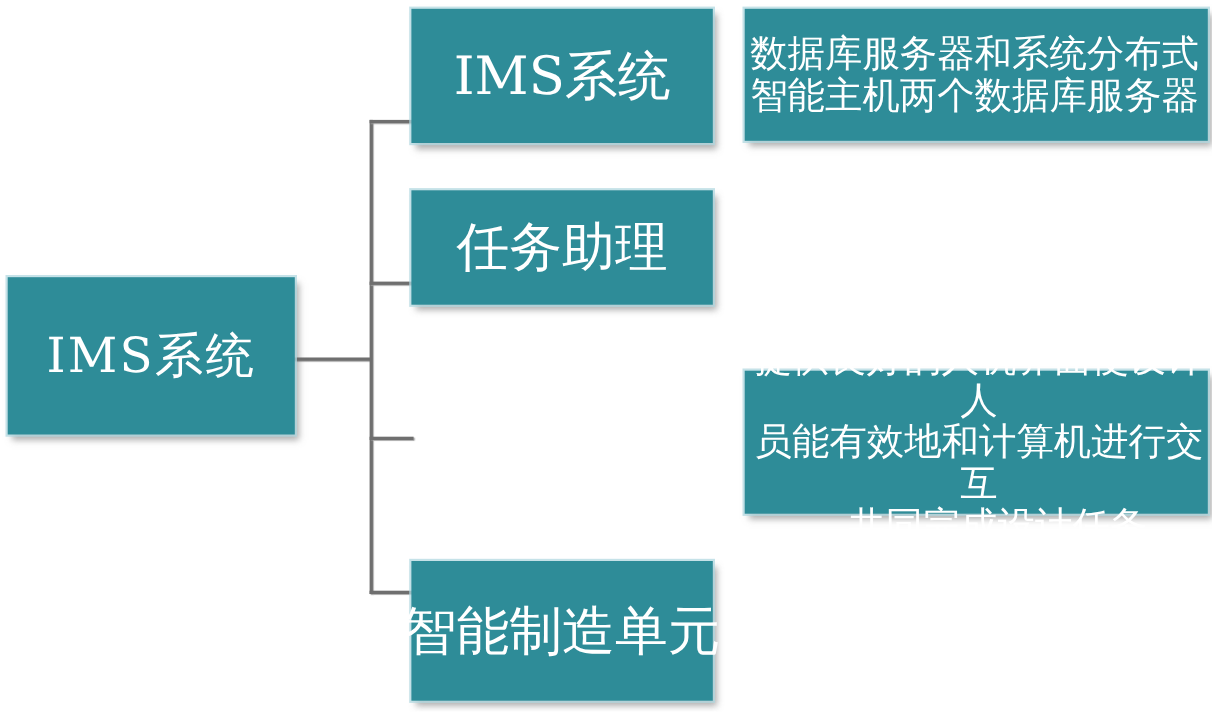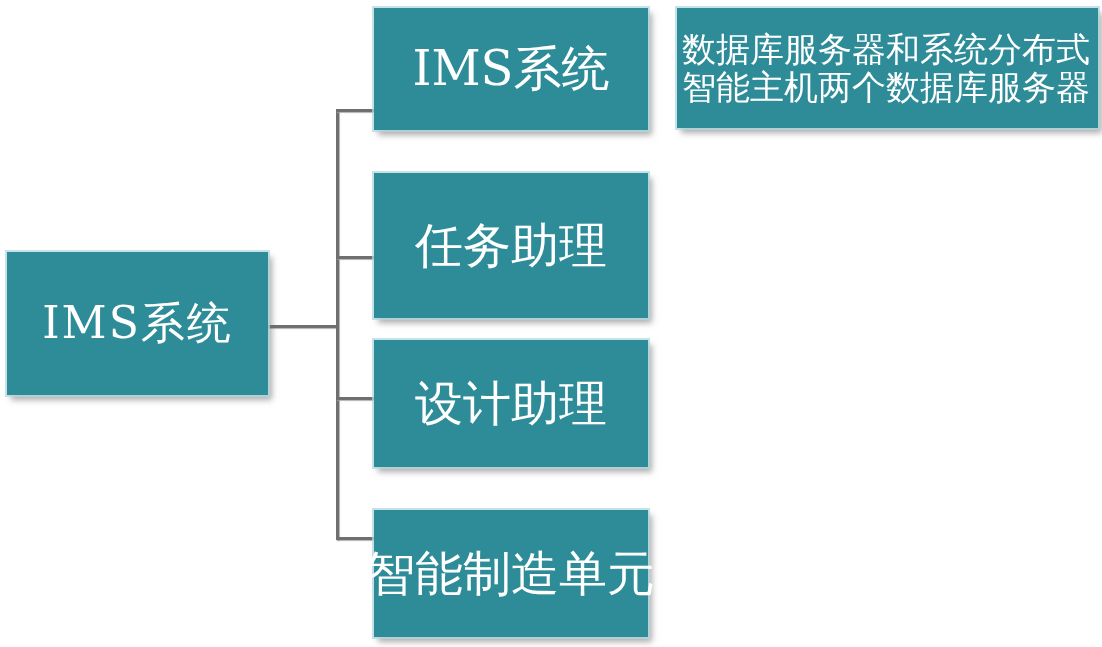--- a/index.html
+++ b/index.html
@@ -56,21 +56,21 @@
   .desc-text {
     white-space: pre-line;
     text-align: center;
   }
   .connector {
     position: absolute;
     background: #6F6F6F;
     box-shadow: 1px 1px 1px rgba(160,160,160,0.8);
   }
   .pos-t0 { top: 8px;   height: 122px; }
-  .pos-t1 { top: 173px; height: 145px; font-family: Liberation Serif, serif; }
+  .pos-t1 { top: 173px; height: 104px; font-family: Liberation Serif, serif; }
   .pos-t2 { top: 340px; height: 127px; }
   .pos-t3 { top: 510px; height: 127px; }
   .pos-d0 { top: 8px;   height: 120px; }
   .pos-d1 { top: 173px; height: 124px; }
   .pos-d2 { top: 337px; height: 130px; }
   .pos-d3 { top: 508px; height: 132px; }
 </style>
 </head>
 <body>
 
@@ -86,25 +86,27 @@
   <div class="node root-box">
     <span class="label">IMS系统</span>
   </div>
 
   <div class="node title-box pos-t0">
     <span class="label">IMS系统</span>
   </div>
   <div class="node title-box pos-t1">
     <span class="label">任务助理</span>
   </div>
-  <div class="node title-box pos-t2">
-    <span class="label">设计助理</span>
-  </div>
   <div class="node title-box title-overflow pos-t3">
     <span class="label">智能制造单元</span>
   </div>
 
   <div class="node desc-box pos-d0">
     <span class="desc-text">数据库服务器和系统分布式
 智能主机两个数据库服务器</span>
   </div>
+  <div class="node desc-box pos-d2">
+    <span class="desc-text">提供良好的人机界面使设计人
+员能有效地和计算机进行交互
+，共同完成设计任务</span>
+  </div>
 
 </div>
 
 </body></html>

